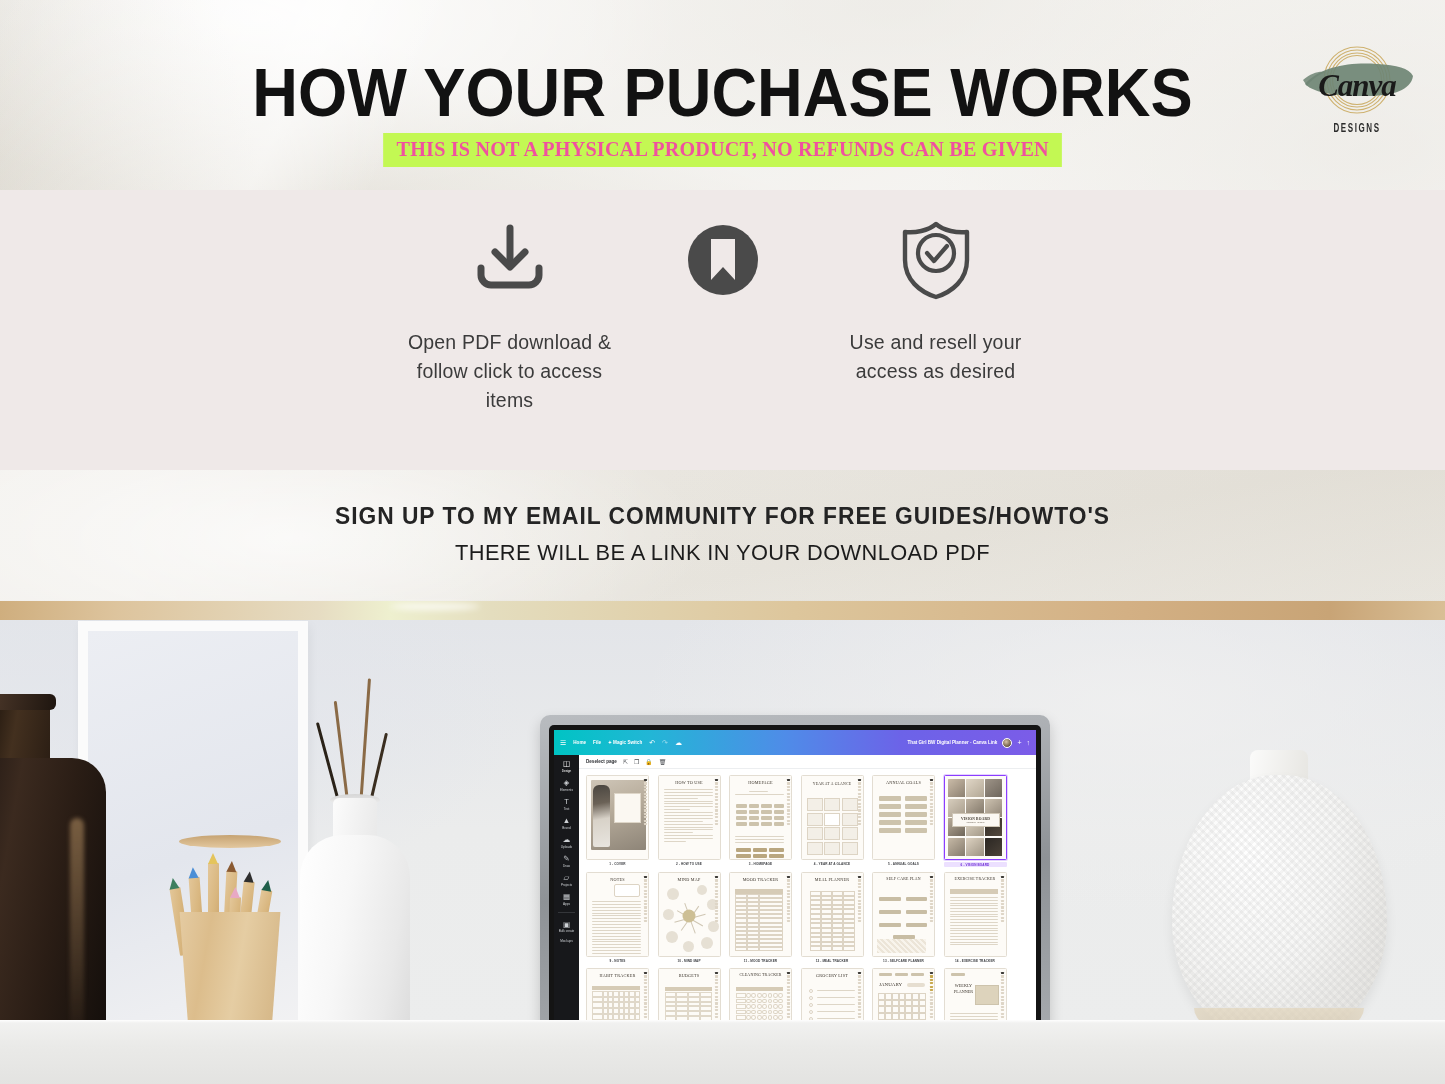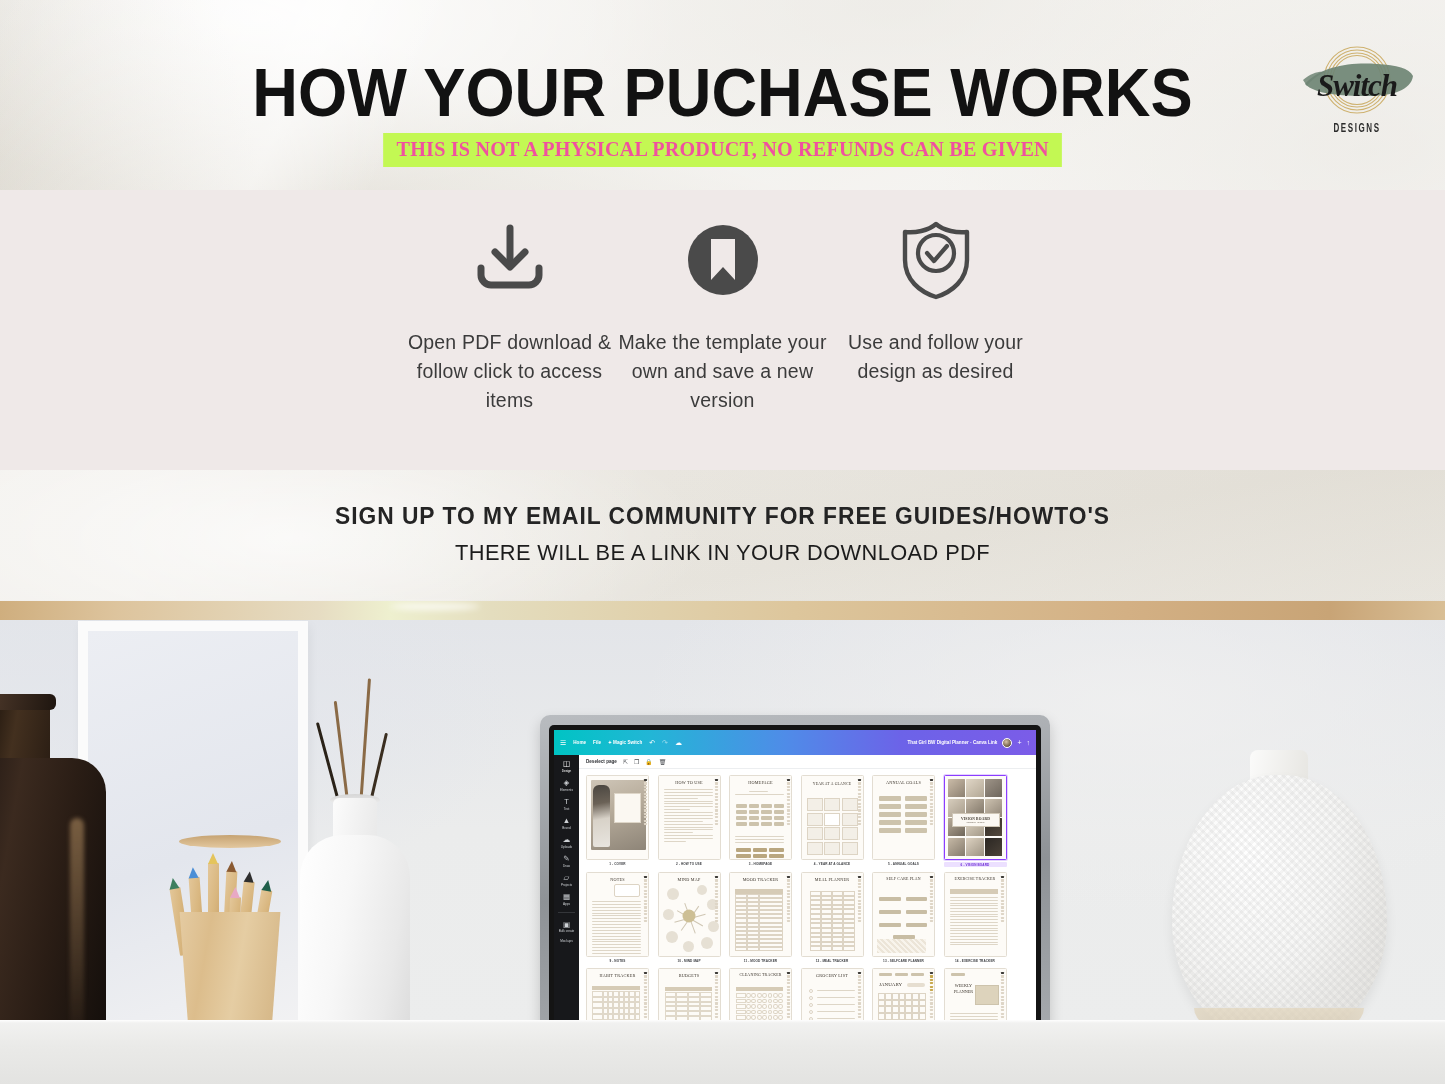--- a/index.html
+++ b/index.html
@@ -287,21 +287,21 @@
     <svg width="152" height="118" viewBox="0 0 152 118">
       <g fill="none" stroke="#c9a75a" stroke-width="1.1" opacity=".85">
         <circle cx="76" cy="48" r="33"></circle>
           <circle cx="76" cy="48" r="30"></circle>
         <circle cx="76" cy="48" r="27"></circle>
           <circle cx="76" cy="48" r="24.5"></circle>
       </g>
       <path d="M24 52 C40 34, 70 30, 96 32 C116 33, 128 36, 132 44 C130 58, 112 64, 86 64 C58 64, 34 62, 24 52 Z" fill="#6f8574" opacity=".92"></path>
       <path d="M22 48 C30 41, 38 39, 44 40 C36 44, 30 48, 26 54 Z" fill="#6f8574" opacity=".85"></path>
     </svg>
-    <div class="logo-word">Switch</div>
+    <div class="logo-word">Canva</div>
     <div class="logo-sub">DESIGNS</div>
   </div>
 </div>
 
 <div class="steps">
 
 
   <div class="step">
     <div class="ico">
       <svg width="74" height="74" viewBox="0 0 74 74">
@@ -316,32 +316,31 @@
   </div>
 
 
   <div class="step">
     <div class="ico">
       <svg width="74" height="74" viewBox="0 0 74 74">
         <circle cx="37" cy="37" r="35" fill="#4a4a4a"></circle>
         <path d="M25 16 h24 v41 l-12 -13 -12 13 Z" fill="#efe9e8"></path>
       </svg>
     </div>
-    <div class="cap">Make the template your own and save a new version</div>
   </div>
 
   <div class="step">
     <div class="ico">
       <svg width="76" height="80" viewBox="0 0 76 80">
         <path d="M38 4 C30 11, 17 13, 7 12 V40 C7 60, 22 72, 38 77 C54 72, 69 60, 69 40 V12 C59 13, 46 11, 38 4 Z" fill="none" stroke="#4a4a4a" stroke-width="4.4" stroke-linejoin="round"></path>
         <circle cx="38" cy="33" r="18" fill="none" stroke="#4a4a4a" stroke-width="4.2"></circle>
         <path d="M29 33 l7 8 13 -15" fill="none" stroke="#4a4a4a" stroke-width="4.2" stroke-linecap="round" stroke-linejoin="round"></path>
       </svg>
     </div>
-    <div class="cap">Use and follow your design as desired</div>
+    <div class="cap">Use and resell your access as desired</div>
   </div>
 </div>
 
 <div class="emailband">
   <div class="em1">SIGN UP TO MY EMAIL COMMUNITY FOR FREE GUIDES/HOWTO'S</div>
   <div class="em2">THERE WILL BE A LINK IN YOUR DOWNLOAD PDF</div>
 </div>
 
 <div class="gold" style="background: linear-gradient(92deg, rgb(207, 174, 126) 0%, rgb(221, 196, 157) 8%, rgb(230, 220, 194) 22%, rgb(238, 240, 207) 27%, rgb(228, 221, 190) 34%, rgb(221, 198, 156) 55%, rgb(211, 176, 132) 78%, rgb(200, 164, 118) 92%, rgb(217, 191, 150) 100%);"></div>
 

